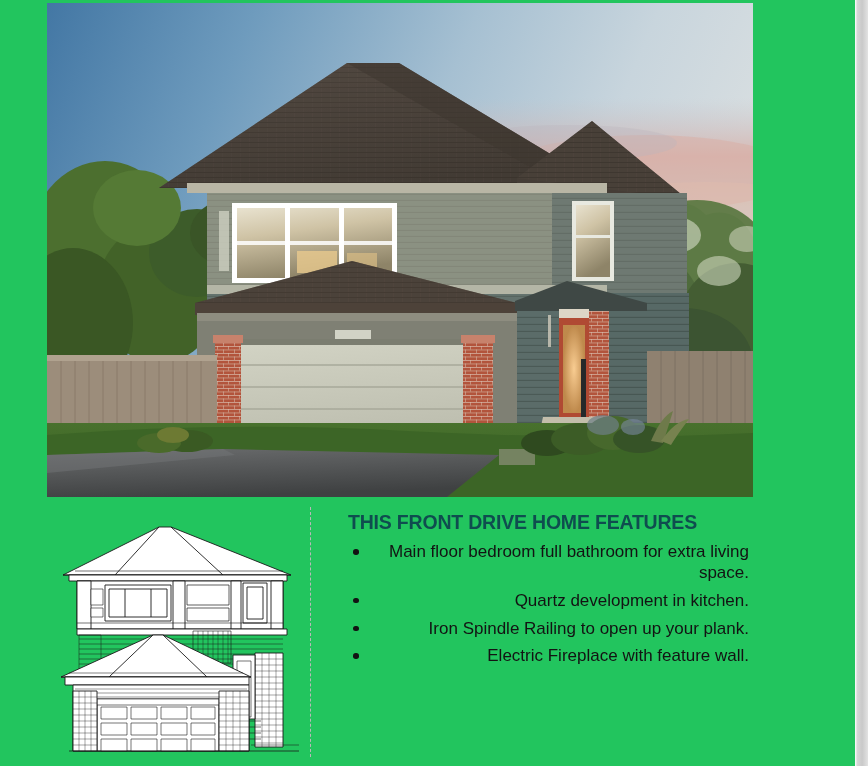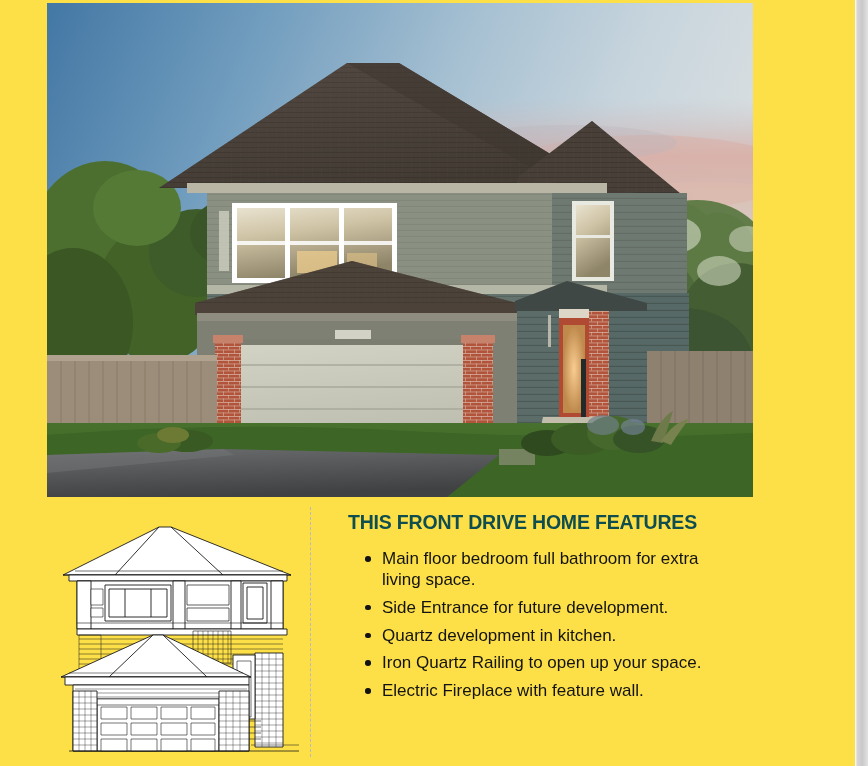--- a/index.html
+++ b/index.html
@@ -8,21 +8,21 @@
     margin: 0; padding: 0;
     width: 868px; height: 766px;
     background: #ffffff;
     font-family: "Liberation Sans", sans-serif;
     overflow: hidden;
   }
   #page {
     position: relative;
     width: 868px;
     height: 766px;
-    background: #fde047;
+    background: #22c55e;
   }
 
   
   #page-edge {
     position: absolute;
     top: 0; right: 0;
     width: 13px; height: 766px;
     background: linear-gradient(to right, #ffffff 0%, #d6d6d6 18%, #c9c9c9 55%, #e2e2e2 100%);
   }
 
@@ -69,22 +69,23 @@
     color: #0f4d4f;
     font-size: 19.5px;
     font-weight: bold;
     letter-spacing: -0.2px;
     line-height: 1.1;
     margin: 7px 0 9px 4px;
     white-space: nowrap;
   }
   ul#features-list {
     list-style: none;
-    margin: 16px;
+    margin: 4px;
     padding: 0;
+    text-align: right;
   }
   ul#features-list li {
     position: relative;
     padding-left: 22px;
     margin-bottom: 7px;
     font-size: 17px;
     line-height: 1.22;
     color: #131313;
   }
   ul#features-list li .bullet {
@@ -499,29 +500,25 @@
 
     <div id="features">
       <div id="features-title">THIS FRONT DRIVE HOME FEATURES</div>
       <ul id="features-list">
         <li>
           <span class="bullet"></span>
           <span>Main floor bedroom full bathroom for extra living space.</span>
         </li>
         <li>
           <span class="bullet"></span>
-          <span>Side Entrance for future development.</span>
-        </li>
-        <li>
-          <span class="bullet"></span>
           <span>Quartz development in kitchen.</span>
         </li>
         <li>
           <span class="bullet"></span>
-          <span>Iron Quartz Railing to open up your space.</span>
+          <span>Iron Spindle Railing to open up your plank.</span>
         </li>
         <li>
           <span class="bullet"></span>
           <span>Electric Fireplace with feature wall.</span>
         </li>
       </ul>
     </div>
 
   </div>
 

